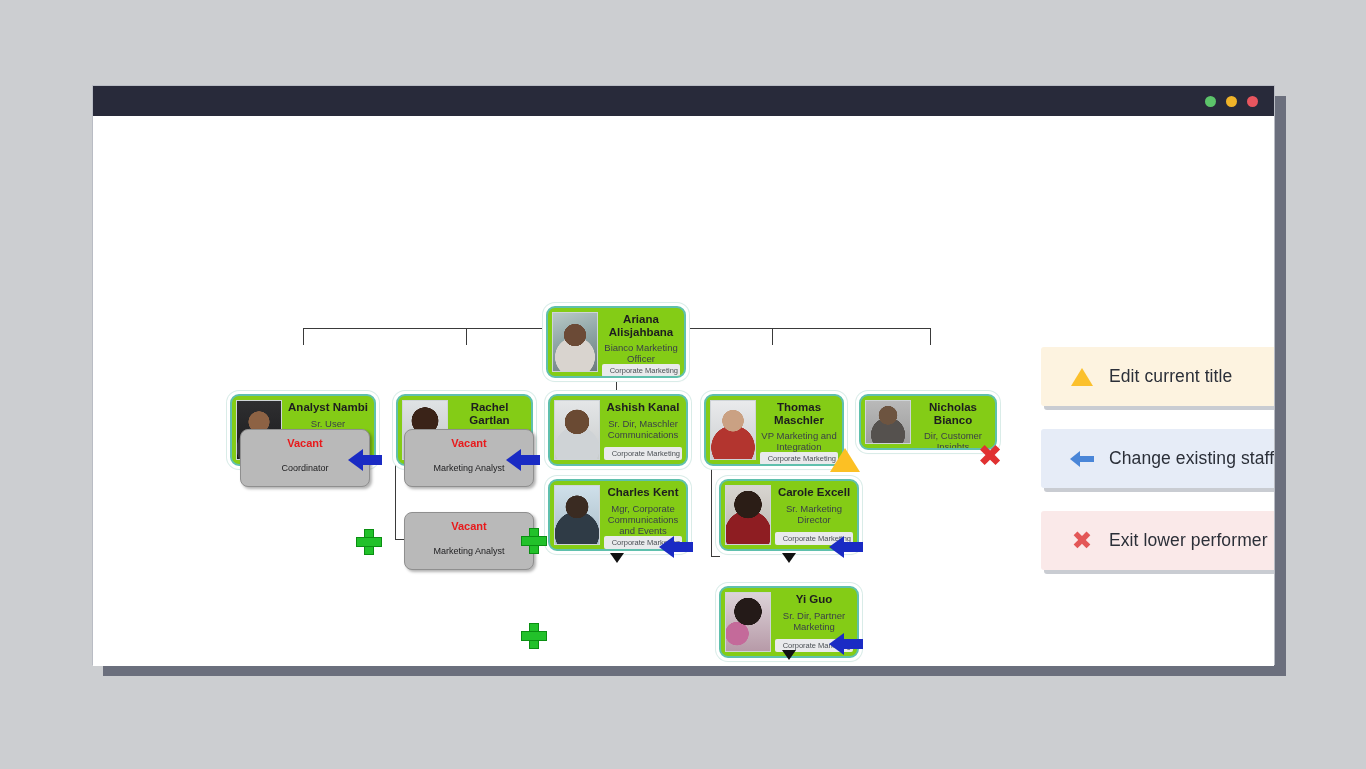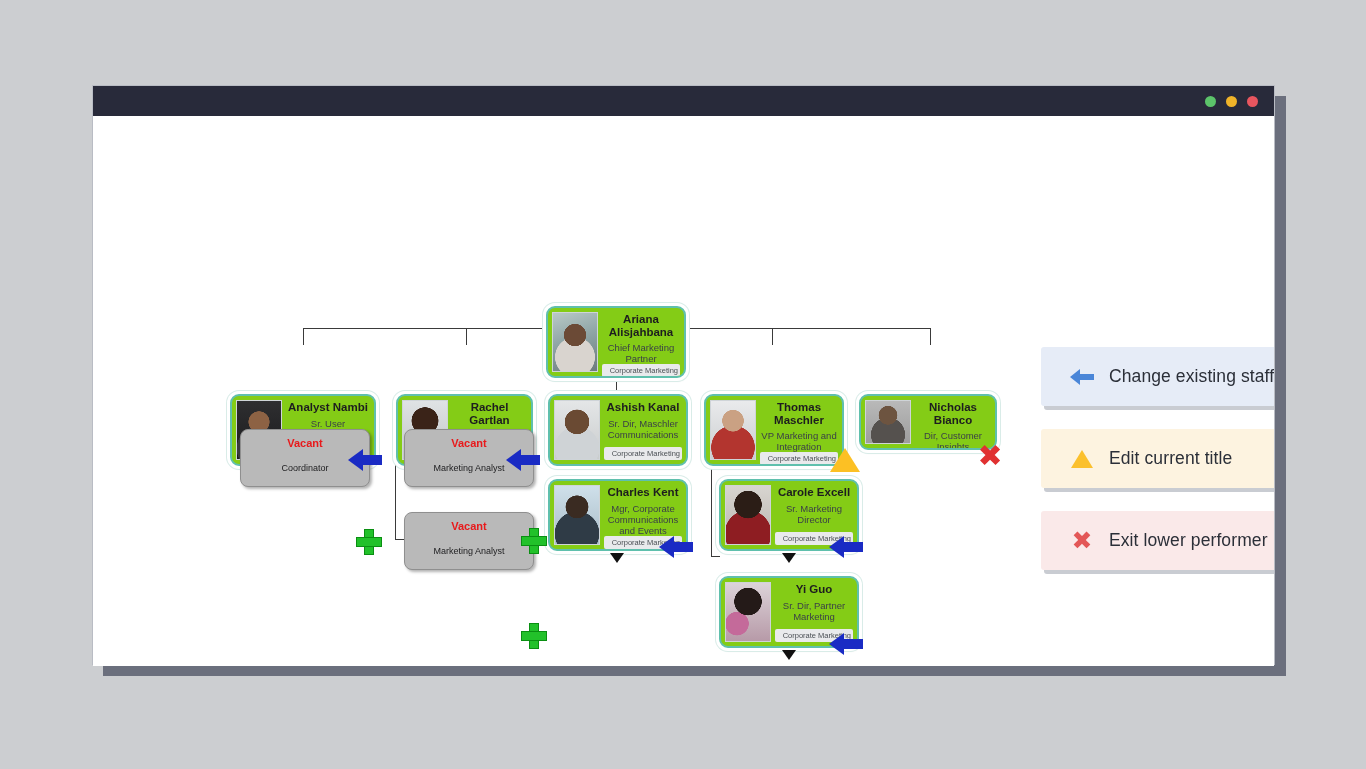--- a/index.html
+++ b/index.html
@@ -202,21 +202,21 @@
       <div class="line hline" style="left:618px;top:343px;width:9px;"></div>
       <div class="line hline" style="left:618px;top:440px;width:9px;"></div>
 
       <div class="node person" style="left:453px;top:190px;width:140px;height:72px;">
         <div class="photo">
           <div class="pv" style="background:linear-gradient(160deg,#b9c9c6 0%,#8fa5a6 45%,#6d7b7e 100%);"></div>
           <div class="pv" style="background:radial-gradient(circle at 50% 38%,#6b4a36 0 26%,transparent 27%),radial-gradient(circle at 50% 76%,#d9d4cf 0 40%,transparent 41%);"></div>
         </div>
         <div class="info">
           <div class="pname">Ariana Alisjahbana</div>
-          <div class="ptitle">Chief Marketing Partner</div>
+          <div class="ptitle">Bianco Marketing Officer</div>
           <div class="pdept">Corporate Marketing</div>
         </div>
       </div>
 
       <div class="node person" style="left:137px;top:278px;width:146px;height:72px;">
         <div class="photo">
           <div class="pv" style="background:linear-gradient(180deg,#2e2e30 0%,#1c1c1e 100%);"></div>
           <div class="pv" style="background:radial-gradient(circle at 50% 36%,#8d6244 0 24%,transparent 25%),radial-gradient(circle at 50% 82%,#3a3a3e 0 42%,transparent 43%);"></div>
         </div>
         <div class="info">
@@ -291,21 +291,21 @@
           <div class="pv" style="background:linear-gradient(180deg,#d8d5d0 0%,#b8b4ae 100%);"></div>
           <div class="pv" style="background:radial-gradient(circle at 50% 32%,#2b1d16 0 30%,transparent 31%),radial-gradient(circle at 50% 82%,#8e1d22 0 44%,transparent 45%);"></div>
         </div>
         <div class="info">
           <div class="pname">Carole Excell</div>
           <div class="ptitle">Sr. Marketing Director</div>
           <div class="pdept">Corporate Marketing</div>
         </div>
       </div>
 
-      <div class="node person" style="left:626px;top:460px;width:140px;height:72px;">
+      <div class="node person" style="left:626px;top:470px;width:140px;height:72px;">
         <div class="photo">
           <div class="pv" style="background:linear-gradient(180deg,#dcd3d8 0%,#b79aa8 100%);"></div>
           <div class="pv" style="background:radial-gradient(circle at 50% 32%,#241a18 0 30%,transparent 31%),radial-gradient(circle at 25% 70%,#c46a9a 0 22%,transparent 23%)"></div>
         </div>
         <div class="info">
           <div class="pname">Yi Guo</div>
           <div class="ptitle">Sr. Dir, Partner Marketing</div>
           <div class="pdept">Corporate Marketing</div>
         </div>
       </div>
@@ -354,38 +354,38 @@
         </div>
 
       <div class="marker m-dtri" style="left:517px;top:437px;"></div>
       <div class="marker m-dtri" style="left:689px;top:437px;"></div>
       <div class="marker m-dtri" style="left:689px;top:534px;"></div>
 
     </div>
 
     <div id="legend">
 
+
+      <div class="legend-item lg-yellow">
+        <span class="lg-icon">
+            <span class="ic-tri"></span>
+          </span>
+        <span class="lg-text">Edit current title</span>
+      </div>
 
       <div class="legend-item lg-blue">
         <span class="lg-icon">
             <span class="ic-arrow">
               <span class="s"></span>
               <span class="h"></span>
             </span>
           </span>
         <span class="lg-text">Change existing staff</span>
       </div>
 
-      <div class="legend-item lg-yellow">
-        <span class="lg-icon">
-            <span class="ic-tri"></span>
-          </span>
-        <span class="lg-text">Edit current title</span>
-      </div>
-
       <div class="legend-item lg-red">
         <span class="lg-icon">
             <span class="ic-x">✖</span>
           </span>
         <span class="lg-text">Exit lower performer</span>
       </div>
 
     </div>
   </div>
 </div>

